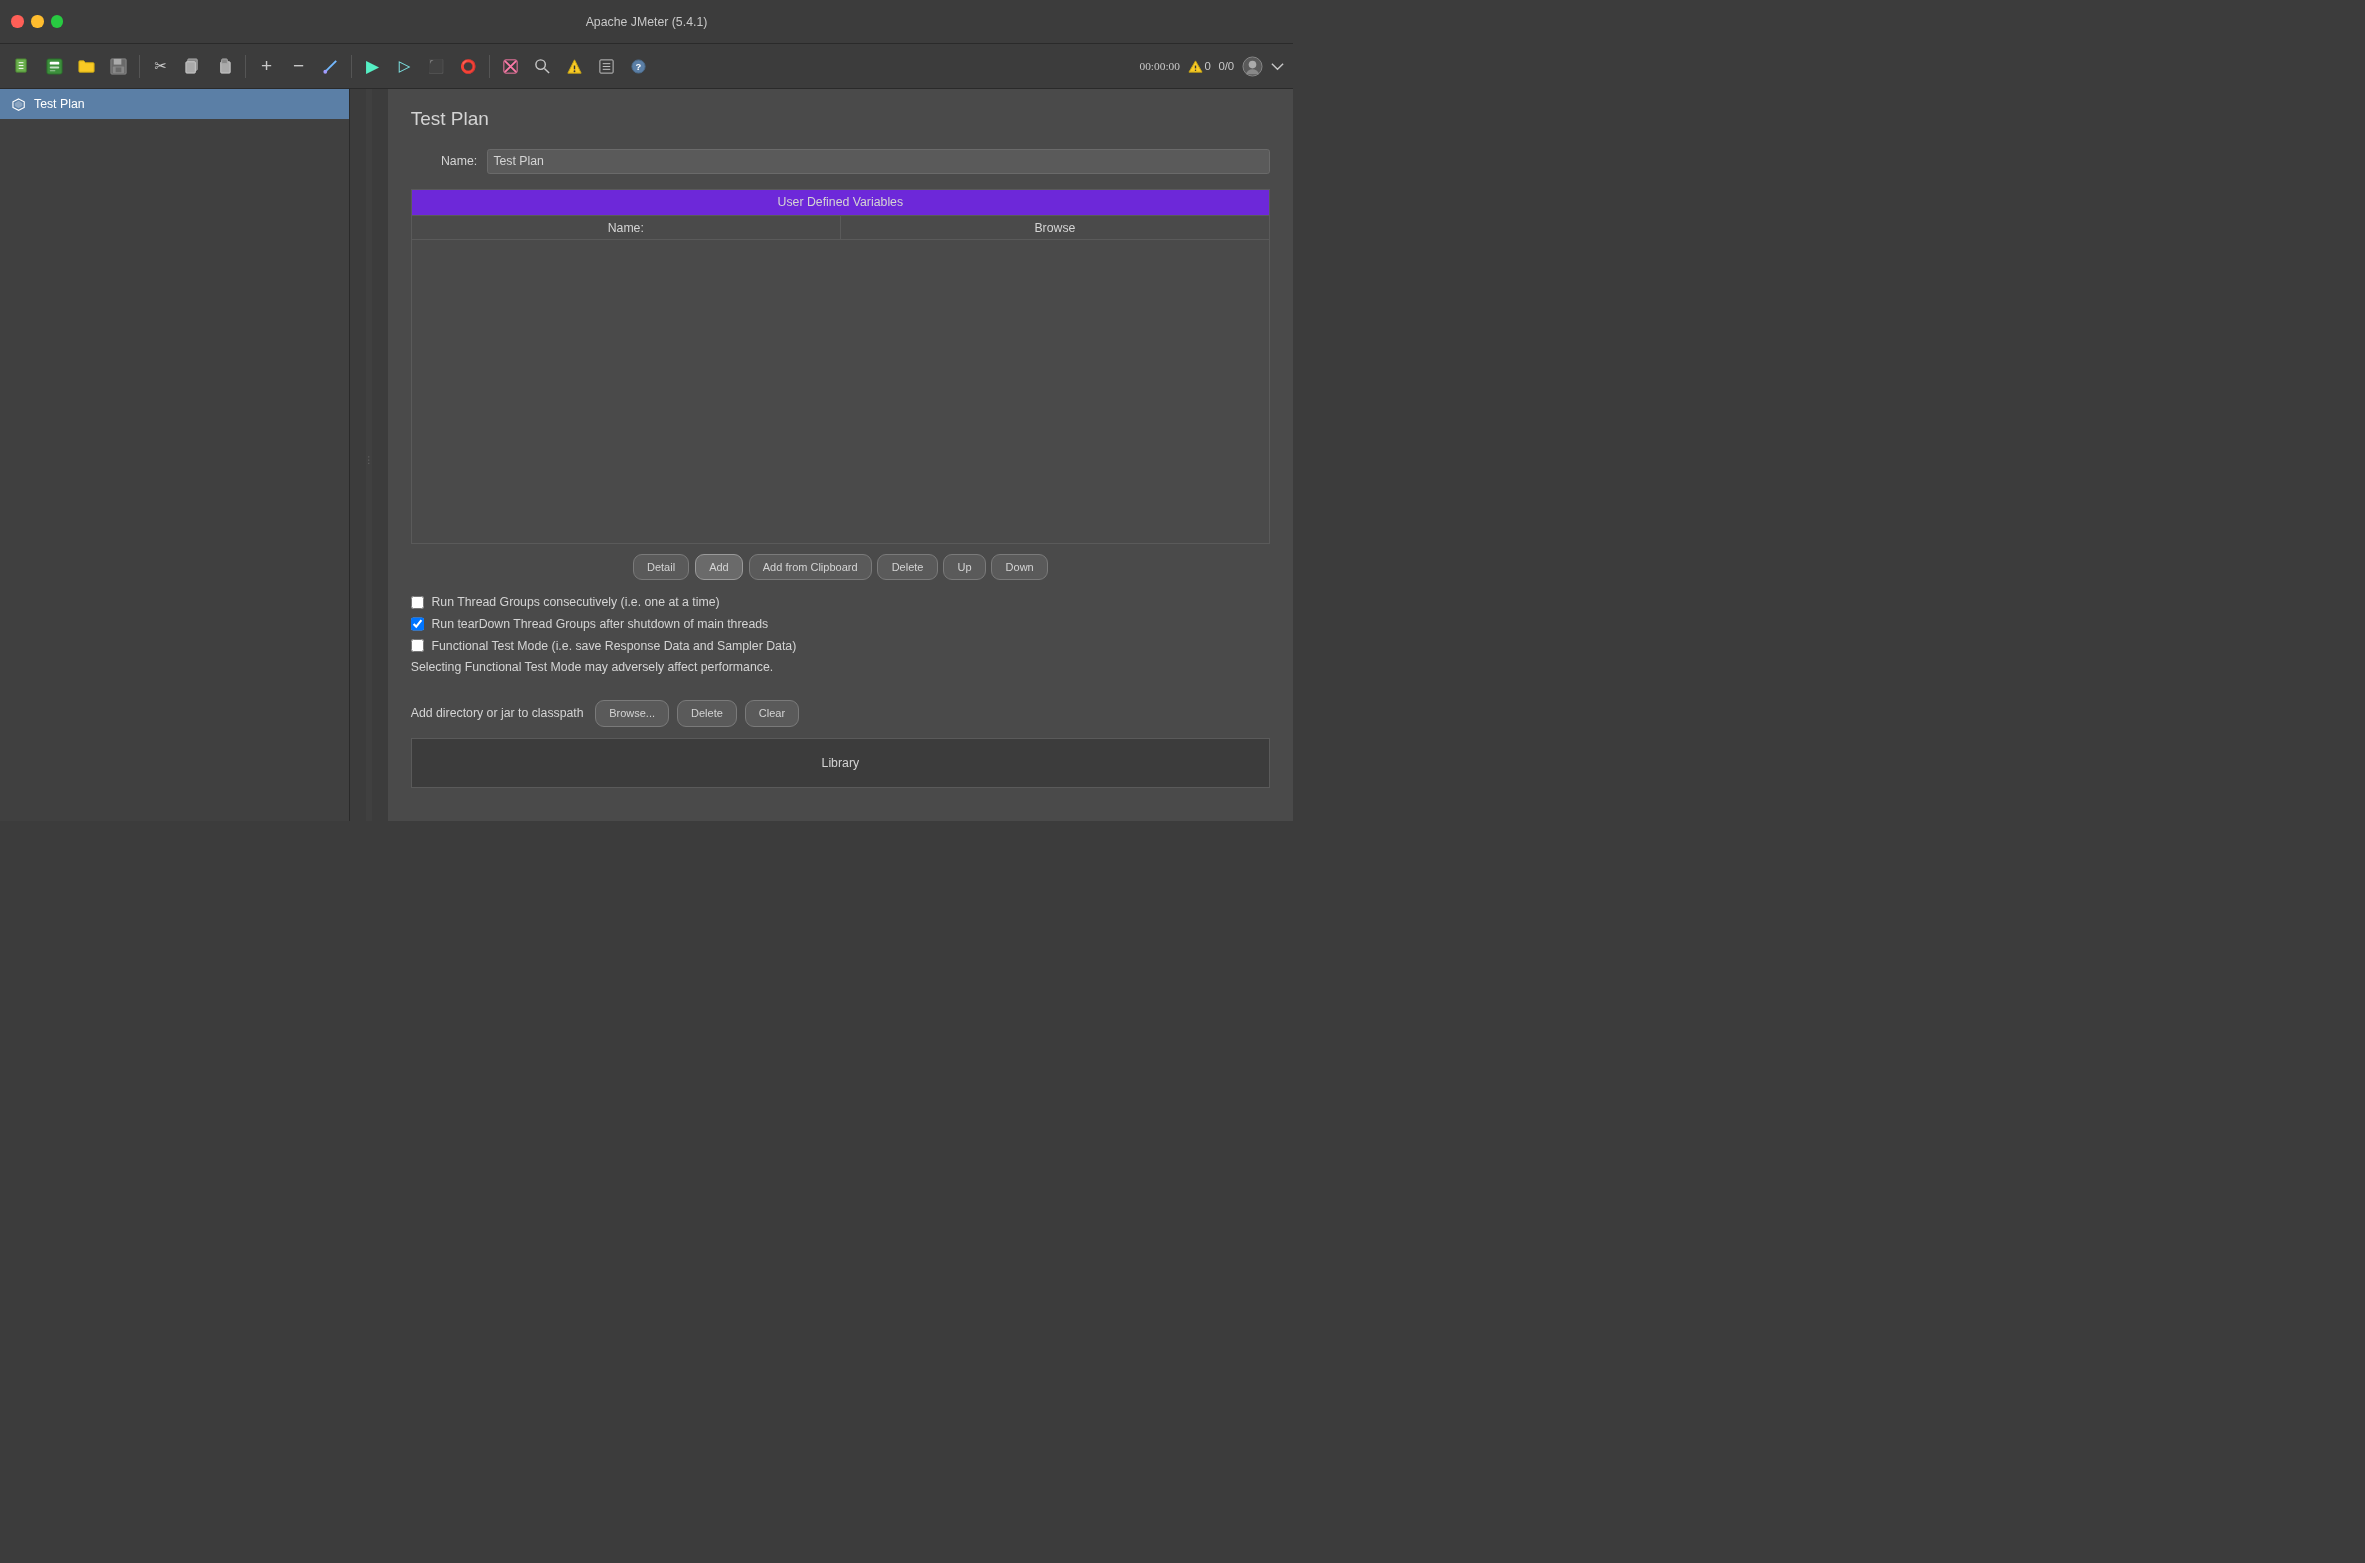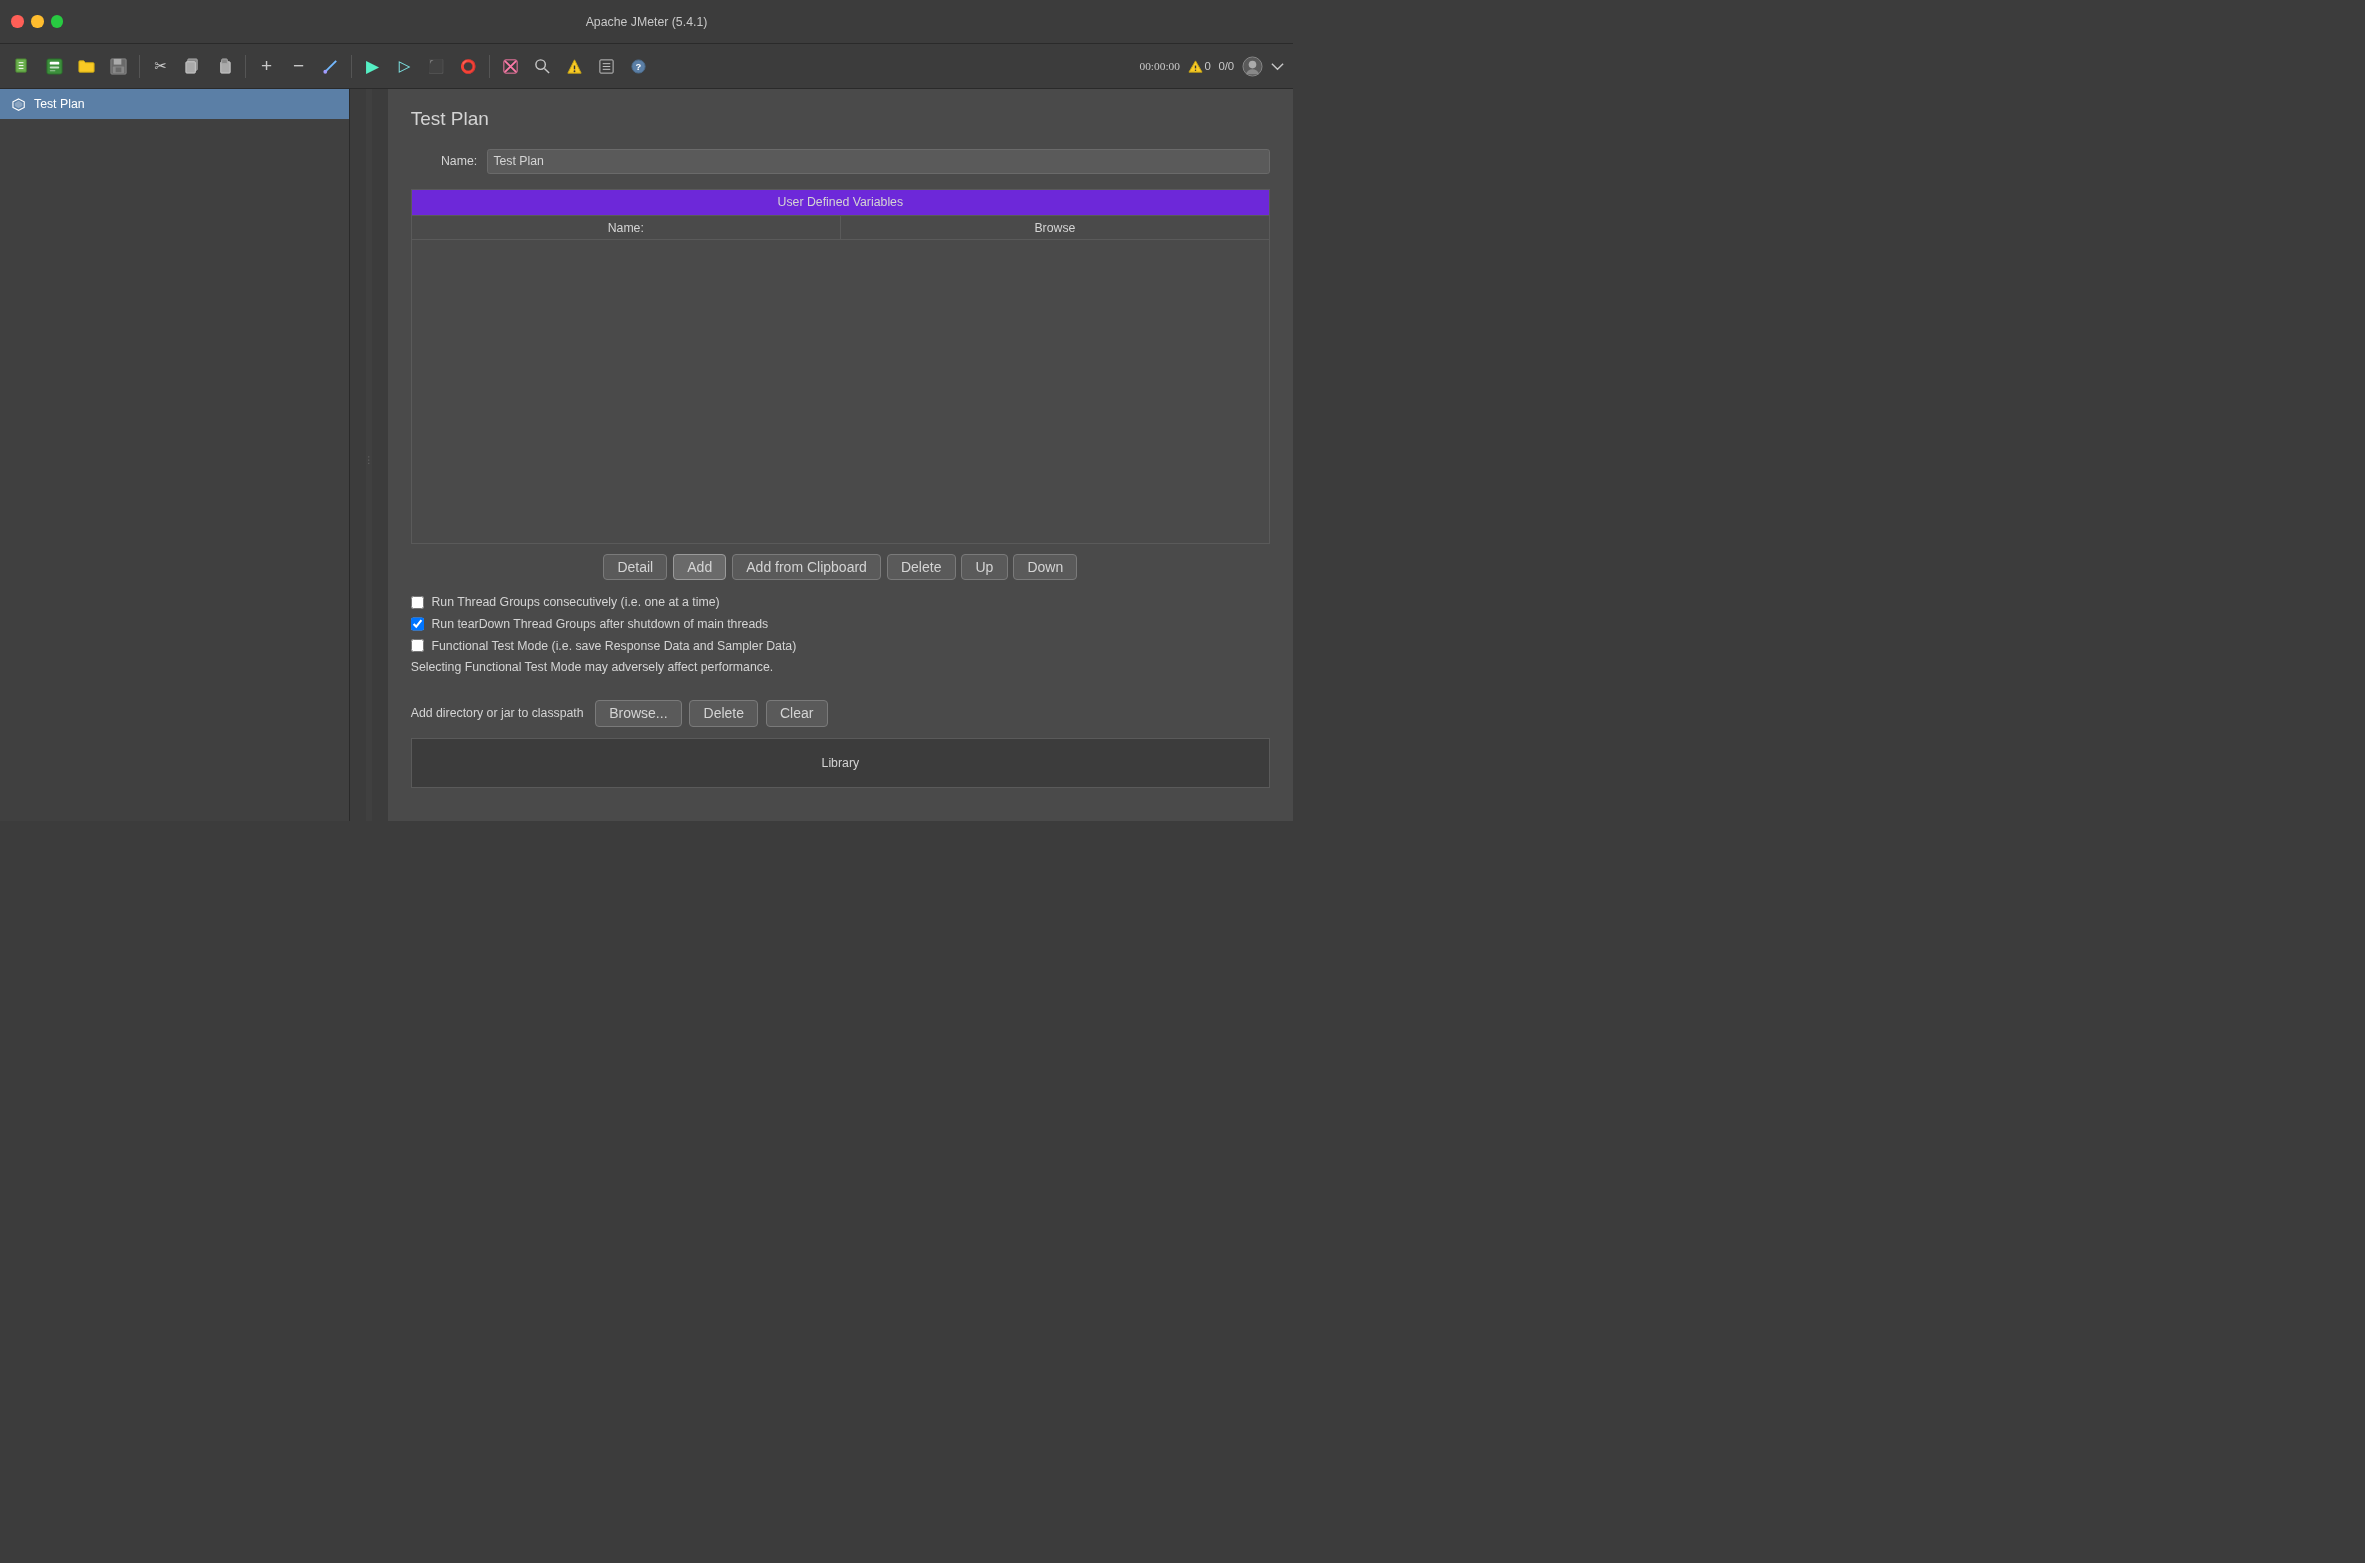--- a/index.html
+++ b/index.html
@@ -214,23 +214,23 @@
     .variables-buttons {
       display: flex;
       gap: 5.7px;
       margin-top: 9.5px;
       justify-content: center;
     }
     .btn {
       padding: 3.8px 13.2px;
       background: #5a5a5a;
       border: 0.9px solid #7a7a7a;
-      border-radius: 4px;
-      color: #d4d4d4;
-      font-size: 14px;
+      border-radius: 9px;
+      color: #d4d4d4;
+      font-size: 11px;
       cursor: pointer;
       height: 26.5px;
     }
     .btn-active {
       background: #6a6a6a;
       border-color: #9a9a9a;
     }
 
     
     .checkboxes-section {

